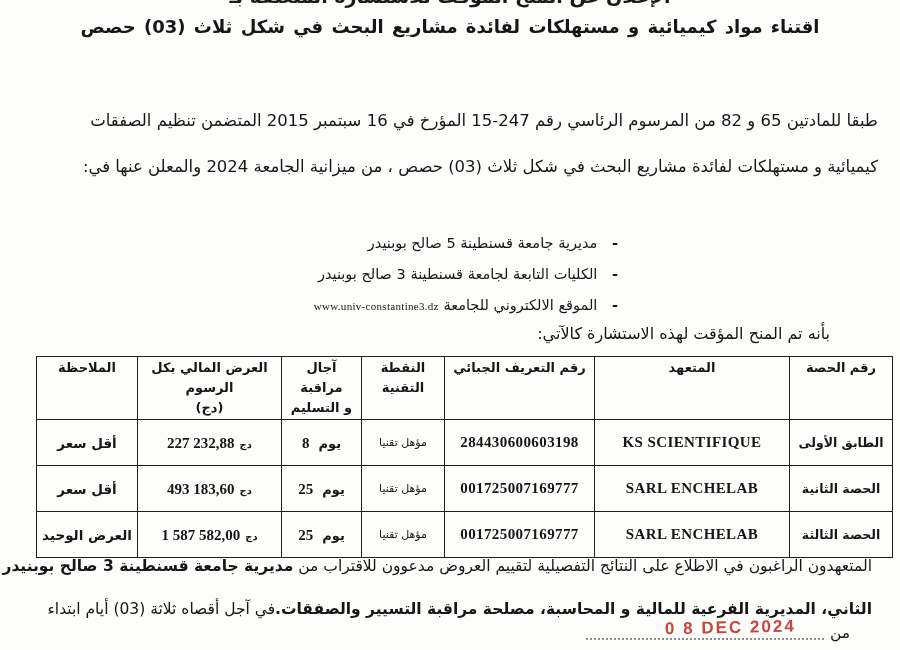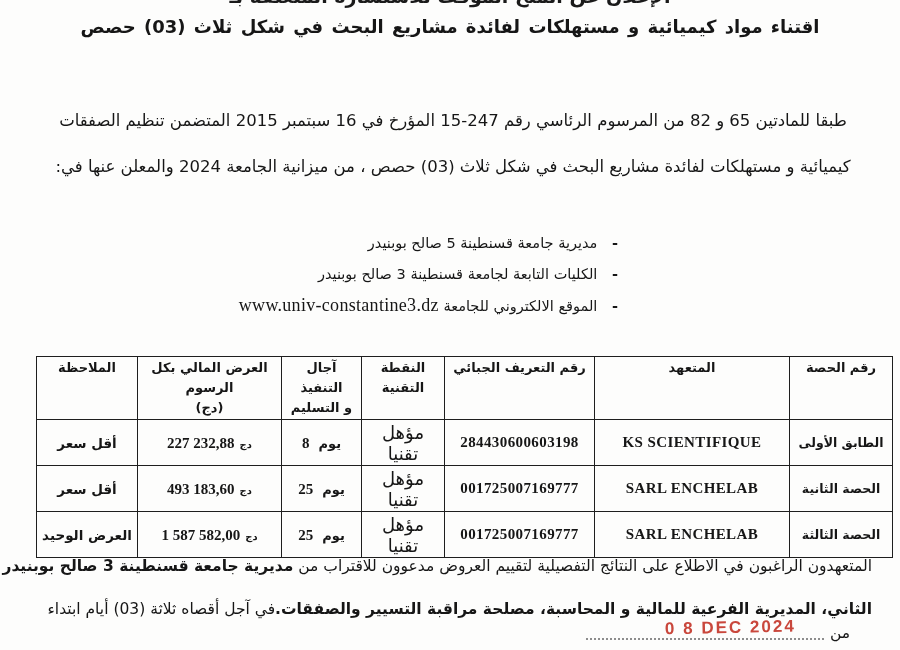--- a/index.html
+++ b/index.html
@@ -5,26 +5,26 @@
   html,body{margin:0;padding:0;background:#ffffff;}
   #page{
     position:relative;width:900px;height:650px;overflow:hidden;
     background:#fdfdfc;color:#161616;
     font-family:"DejaVu Sans",sans-serif;
   }
   
   .top-clip{position:absolute;top:0;left:0;right:0;height:13px;overflow:hidden;}
   .top-clip .inner{margin-top:-15px;text-align:center;font-weight:bold;font-size:19px;white-space:nowrap;color:#1a1a1a;}
   .title{position:absolute;top:16px;left:0;right:0;text-align:center;font-weight:bold;font-size:18px;word-spacing:2px;}
-  .intro{position:absolute;top:98px;right:22px;left:28px;font-size:16.5px;text-align:center;}
+  .intro{position:absolute;top:98px;right:22px;left:28px;font-size:16.5px;}
   .intro .line{line-height:46px;height:46px;white-space:nowrap;}
   .bullets{position:absolute;top:228px;right:282px;left:28px;font-size:14.5px;}
   .bullet{line-height:31px;height:31px;white-space:nowrap;}
   .bullet .dash{margin-left:10px;font-weight:bold;}
-  .bullet .url{font-family:"Liberation Serif",serif;font-size:18px;letter-spacing:.3px;direction:ltr;unicode-bidi:embed;}
+  .bullet .url{font-family:"Liberation Serif",serif;font-size:11px;letter-spacing:.3px;direction:ltr;unicode-bidi:embed;}
   .award{position:absolute;top:324px;right:70px;left:28px;font-size:16px;white-space:nowrap;}
   
   table.results{
     position:absolute;top:356px;right:7px;width:856px;
     border-collapse:collapse;table-layout:fixed;direction:rtl;
   }
   table.results col.c-lot{width:103px;}
   table.results col.c-contractor{width:195px;}
   table.results col.c-tax{width:150px;}
   table.results col.c-tech{width:83px;}
@@ -32,21 +32,21 @@
   table.results col.c-offer{width:144px;}
   table.results col.c-remark{width:101px;}
   table.results th,table.results td{
     border:1.5px solid #1e1e1e;text-align:center;padding:1px 3px;overflow:hidden;
   }
   table.results th{height:50px;vertical-align:top;font-size:13px;font-weight:bold;line-height:1.55;}
   table.results td{height:43px;vertical-align:middle;}
   td.lot{font-weight:bold;font-size:12.5px;}
   td.contractor{font-family:"Liberation Serif",serif;font-weight:bold;font-size:15px;letter-spacing:.4px;direction:ltr;}
   td.tax{font-family:"Liberation Serif",serif;font-weight:bold;font-size:15px;letter-spacing:.4px;direction:ltr;}
-  td.tech{font-size:18px;}
+  td.tech{font-size:11px;}
   td.deadline{direction:ltr;}
   td.deadline .num{font-family:"Liberation Serif",serif;font-weight:bold;font-size:15px;}
   td.deadline .unit{font-size:13px;font-weight:bold;margin-left:9px;}
   td.offer{direction:ltr;}
   td.offer .num{font-family:"Liberation Serif",serif;font-weight:bold;font-size:15px;}
   td.offer .cur{font-size:10px;font-weight:bold;margin-left:5px;}
   td.remark{font-weight:bold;font-size:13.5px;}
   
   .footer-l1{position:absolute;top:550px;right:28px;left:28px;font-size:15.5px;line-height:32px;white-space:nowrap;}
   .footer-l2{position:absolute;top:594px;right:28px;left:28px;font-size:15.5px;line-height:30px;white-space:nowrap;}
@@ -88,39 +88,40 @@
       <span class="dash">-</span>
       <span>الكليات التابعة لجامعة قسنطينة 3 صالح بوبنيدر</span>
     </div>
     <div class="bullet">
       <span class="dash">-</span>
       <span>الموقع الالكتروني للجامعة</span>
       <span class="url">www.univ-constantine3.dz</span>
     </div>
   </div>
 
+  <div class="award">بأنه تم المنح المؤقت لهذه الاستشارة كالآتي:</div>
 
   <table class="results">
     <colgroup>
       <col class="c-lot">
         <col class="c-contractor">
         <col class="c-tax">
         <col class="c-tech">
       <col class="c-deadline">
         <col class="c-offer">
         <col class="c-remark">
     </colgroup>
     <thead>
       <tr>
         <th>رقم الحصة</th>
         <th>المتعهد</th>
         <th>رقم التعريف الجبائي</th>
         <th>النقطة التقنية</th>
         <th>
-          <div>آجال التنفيذ</div>
+          <div>آجال مراقبة</div>
           <div>و التسليم</div>
         </th>
         <th>
           <div>العرض المالي بكل الرسوم</div>
           <div>(دج)</div>
         </th>
         <th>الملاحظة</th>
       </tr>
     </thead>
     <tbody>

